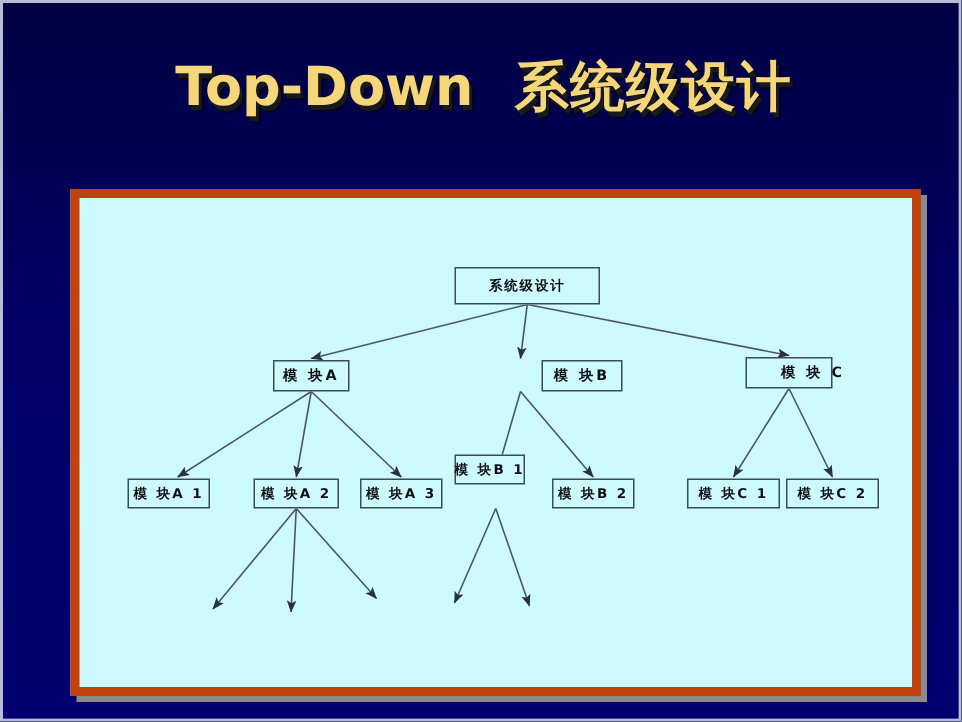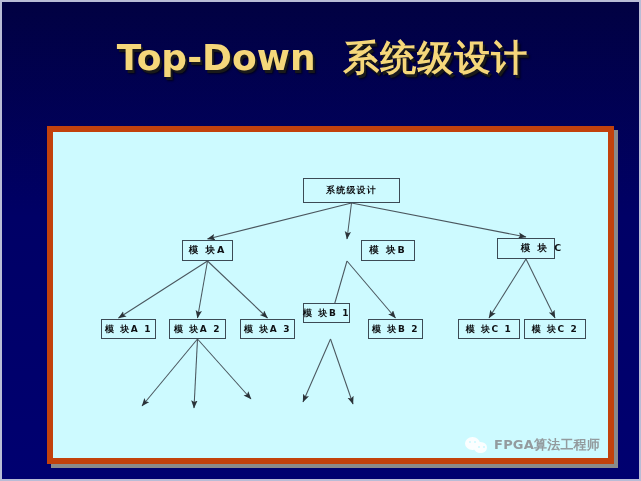--- a/index.html
+++ b/index.html
@@ -179,21 +179,21 @@
         </div>
         <div class="node level1" style="left: 129px; top: 108px; width: 51px; height: 21px;">
           <span>模 块A</span>
         </div>
         <div class="node level1" style="left: 267px; top: 108px; width: 54px; height: 21px; margin-left: 41px;">
           <span>模 块B</span>
         </div>
         <div class="node level1" style="left: 444px; top: 106px; width: 58px; height: 21px; padding-left: 32px;">
           <span>模 块 C</span>
         </div>
-        <div class="node level2" style="left: 48px; top: 187px; width: 55px; height: 20px;">
+        <div class="node level2" style="left: 32px; top: 187px; width: 55px; height: 20px;">
           <span>模 块A 1</span>
         </div>
         <div class="node level2" style="left: 116px; top: 187px; width: 57px; height: 20px; text-align: center;">
           <span>模 块A 2</span>
         </div>
         <div class="node level2" style="left: 187px; top: 187px; width: 55px; height: 20px;">
           <span>模 块A 3</span>
         </div>
         <div class="node level2" style="left: 250px; top: 171px; width: 47px; height: 20px; text-align: right;">
           <span>模 块B 1</span>
@@ -202,25 +202,14 @@
           <span>模 块B 2</span>
         </div>
         <div class="node level2" style="left: 405px; top: 187px; width: 62px; height: 20px;">
           <span>模 块C 1</span>
         </div>
         <div class="node level2" style="left: 471px; top: 187px; width: 62px; height: 20px;">
           <span>模 块C 2</span>
         </div>
       </div>
 
-    <div id="watermark">
-      <span class="wechat-icon">
-        <span class="bub bub-big"></span>
-        <span class="bub bub-small"></span>
-        <span class="dot" style="left:4px;top:4px;"></span>
-        <span class="dot" style="left:9px;top:4px;"></span>
-        <span class="dot" style="left:13px;top:9px;"></span>
-        <span class="dot" style="left:18px;top:9px;"></span>
-      </span>
-      <span class="wm-text">FPGA算法工程师</span>
-    </div>
   </div>
 </div>
 
 </body></html>

